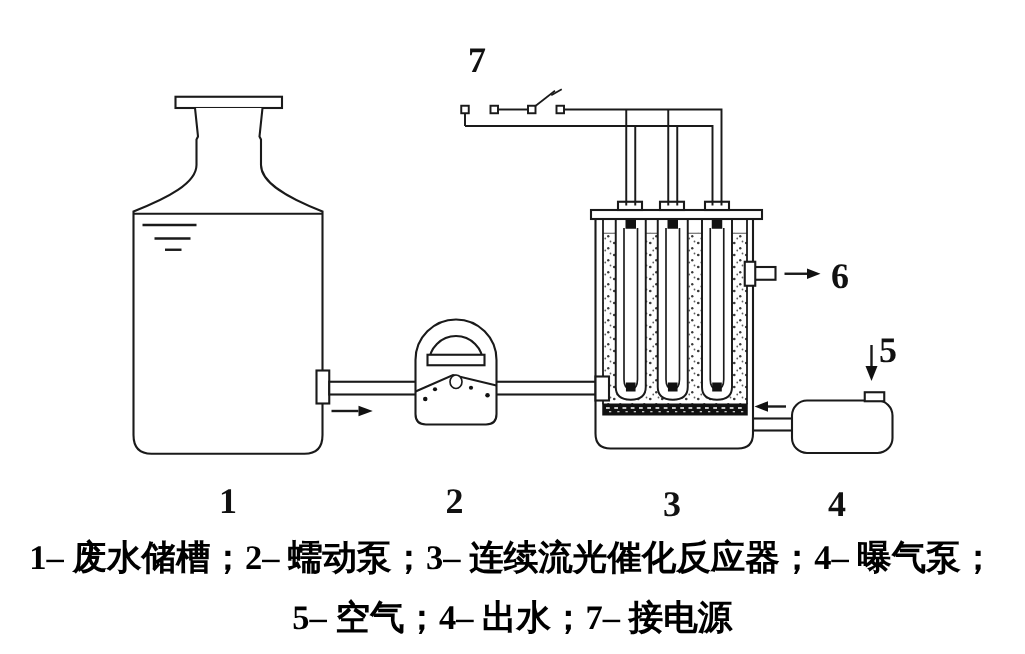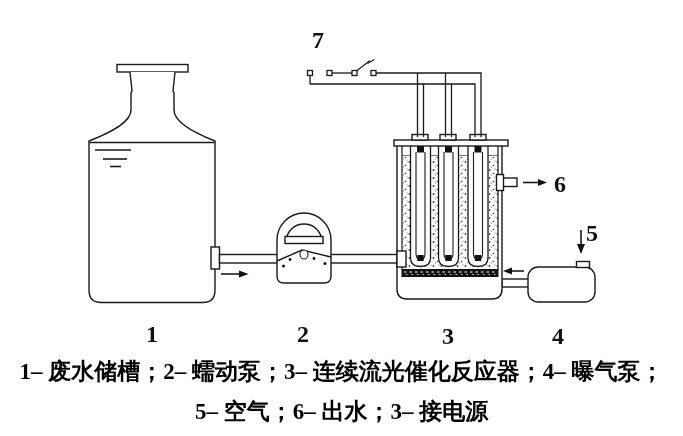--- a/index.html
+++ b/index.html
@@ -162,14 +162,14 @@
       <text class="num" x="448" y="344" text-anchor="middle">3</text>
       <text class="num" x="558" y="344" text-anchor="middle">4</text>
       <text class="num" x="592" y="241" text-anchor="middle">5</text>
       <text class="num" x="560" y="192" text-anchor="middle">6</text>
       <text class="num" x="318" y="48" text-anchor="middle">7</text>
     </g>
   </g>
 </svg>
 
   <div class="cap cap1">1– 废水储槽；2– 蠕动泵；3– 连续流光催化反应器；4– 曝气泵；</div>
-  <div class="cap cap2">5– 空气；6– 出水；3– 接电源</div>
+  <div class="cap cap2">5– 空气；4– 出水；7– 接电源</div>
 </div>
 
 </body></html>

